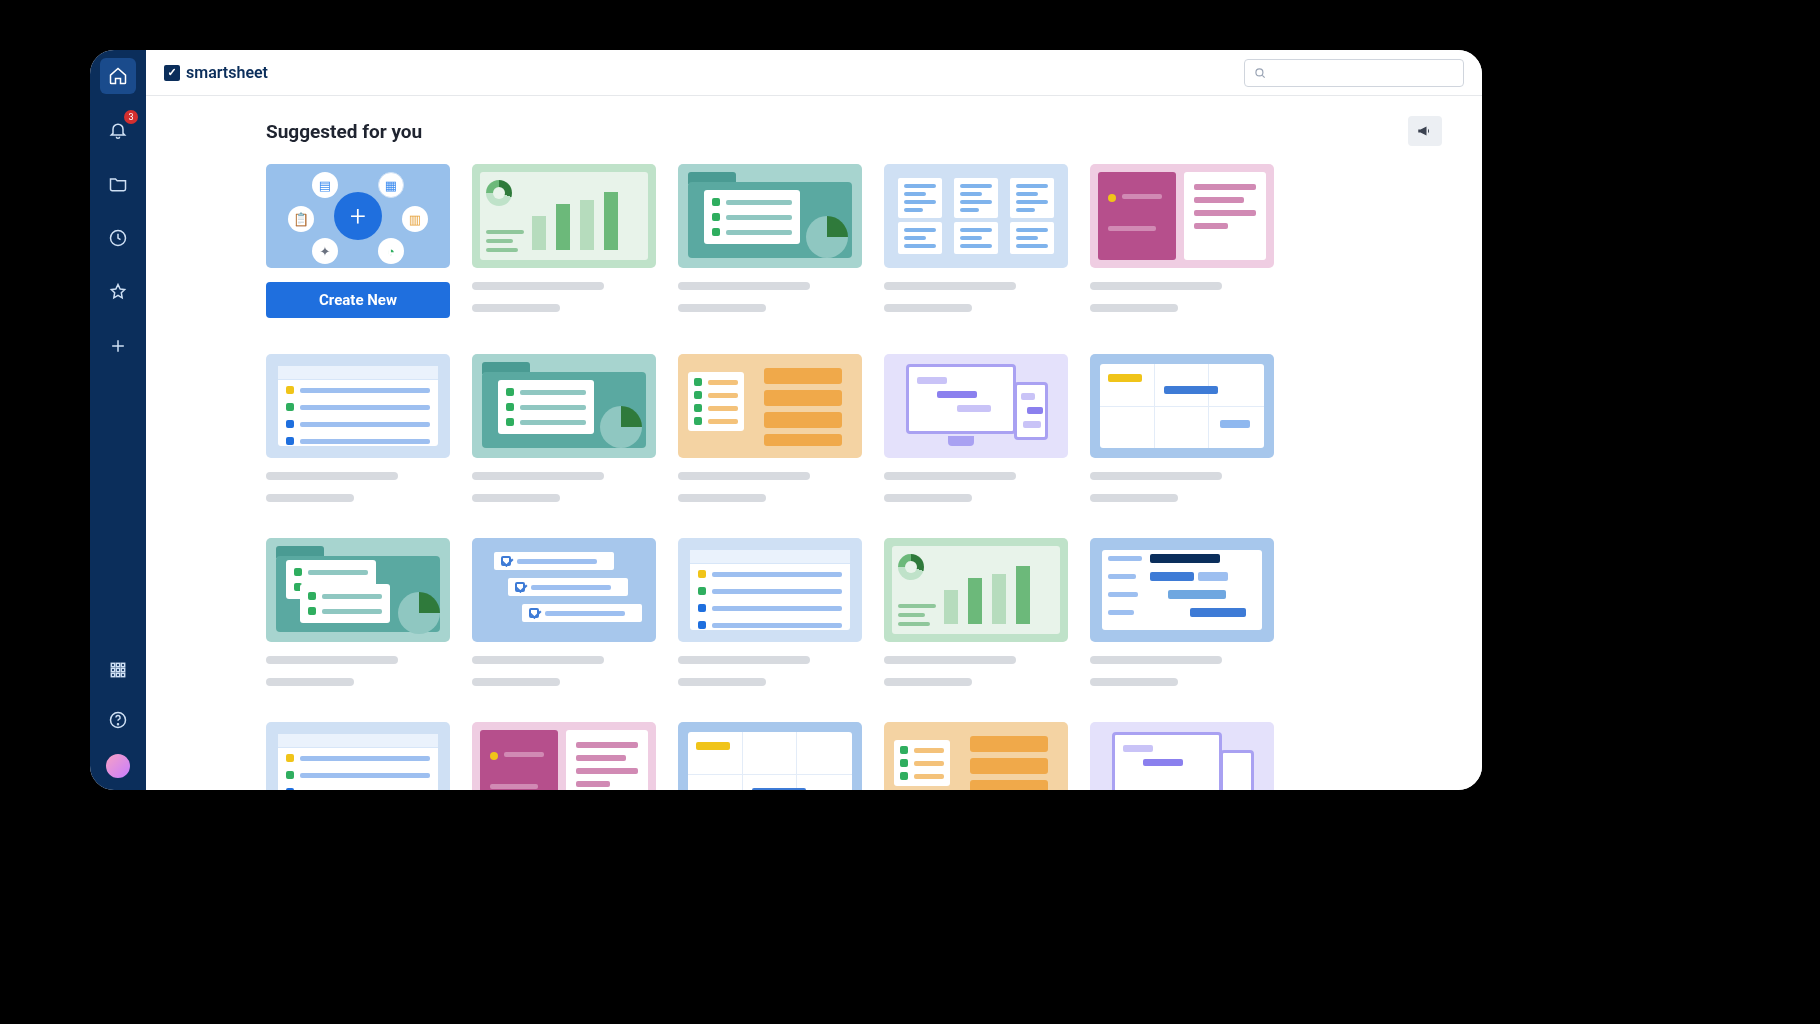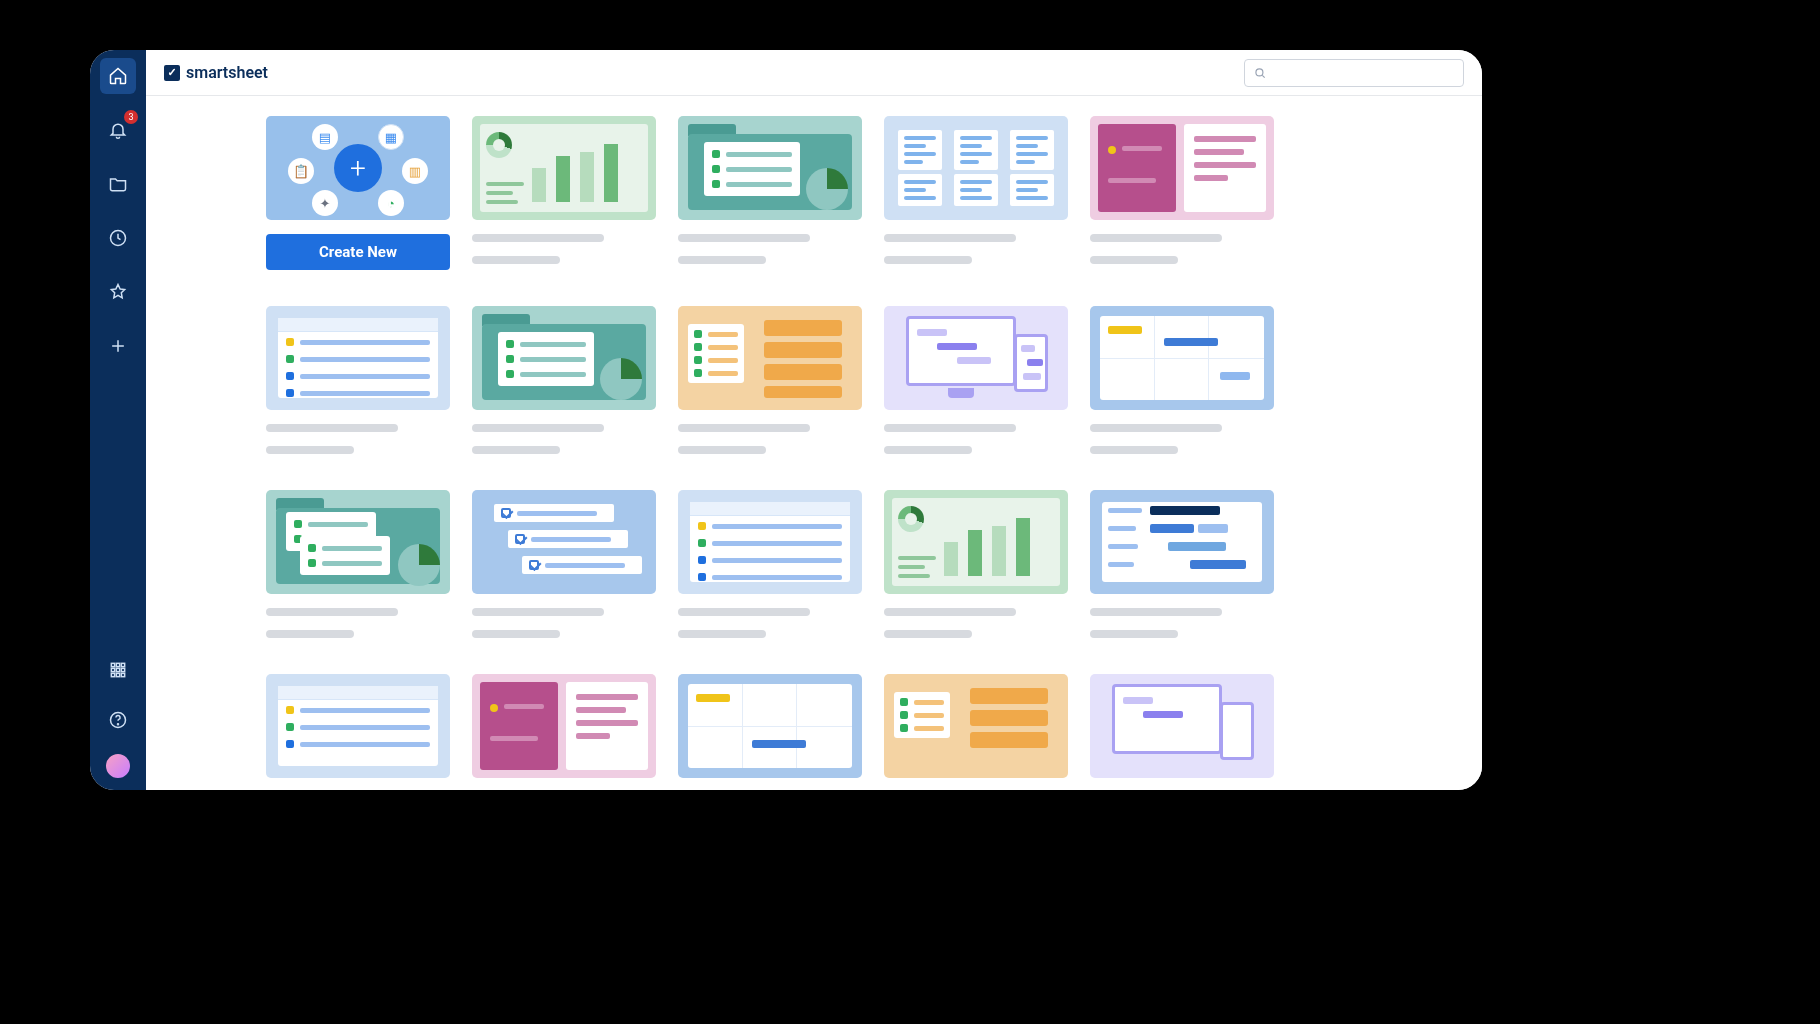--- a/index.html
+++ b/index.html
@@ -227,20 +227,29 @@
         <div class="search">
           <svg viewBox="0 0 24 24" width="14" height="14" stroke="#98a2b3" fill="none" stroke-width="2">
               <circle cx="11" cy="11" r="6"></circle>
               <path d="m20 20-4-4"></path>
             </svg>
           <input placeholder="" style="">
         </div>
       </div>
 
       <div class="content">
+        <div class="head-row">
+          <h2>Suggested for you</h2>
+          <div class="spacer"></div>
+          <div class="ann-btn">
+            <svg viewBox="0 0 24 24">
+                <path d="M3 10v4h3l8 4V6l-8 4H3zm13-1a4 4 0 0 1 0 6z"></path>
+              </svg>
+          </div>
+        </div>
 
         <div class="grid">
 
           <div class="card">
             <div class="thumb hero">
               <div class="chip c1">▤</div>
               <div class="chip c2">▦</div>
               <div class="chip c3">📋</div>
               <div class="chip c4">▥</div>
               <div class="chip c5">✦</div>

